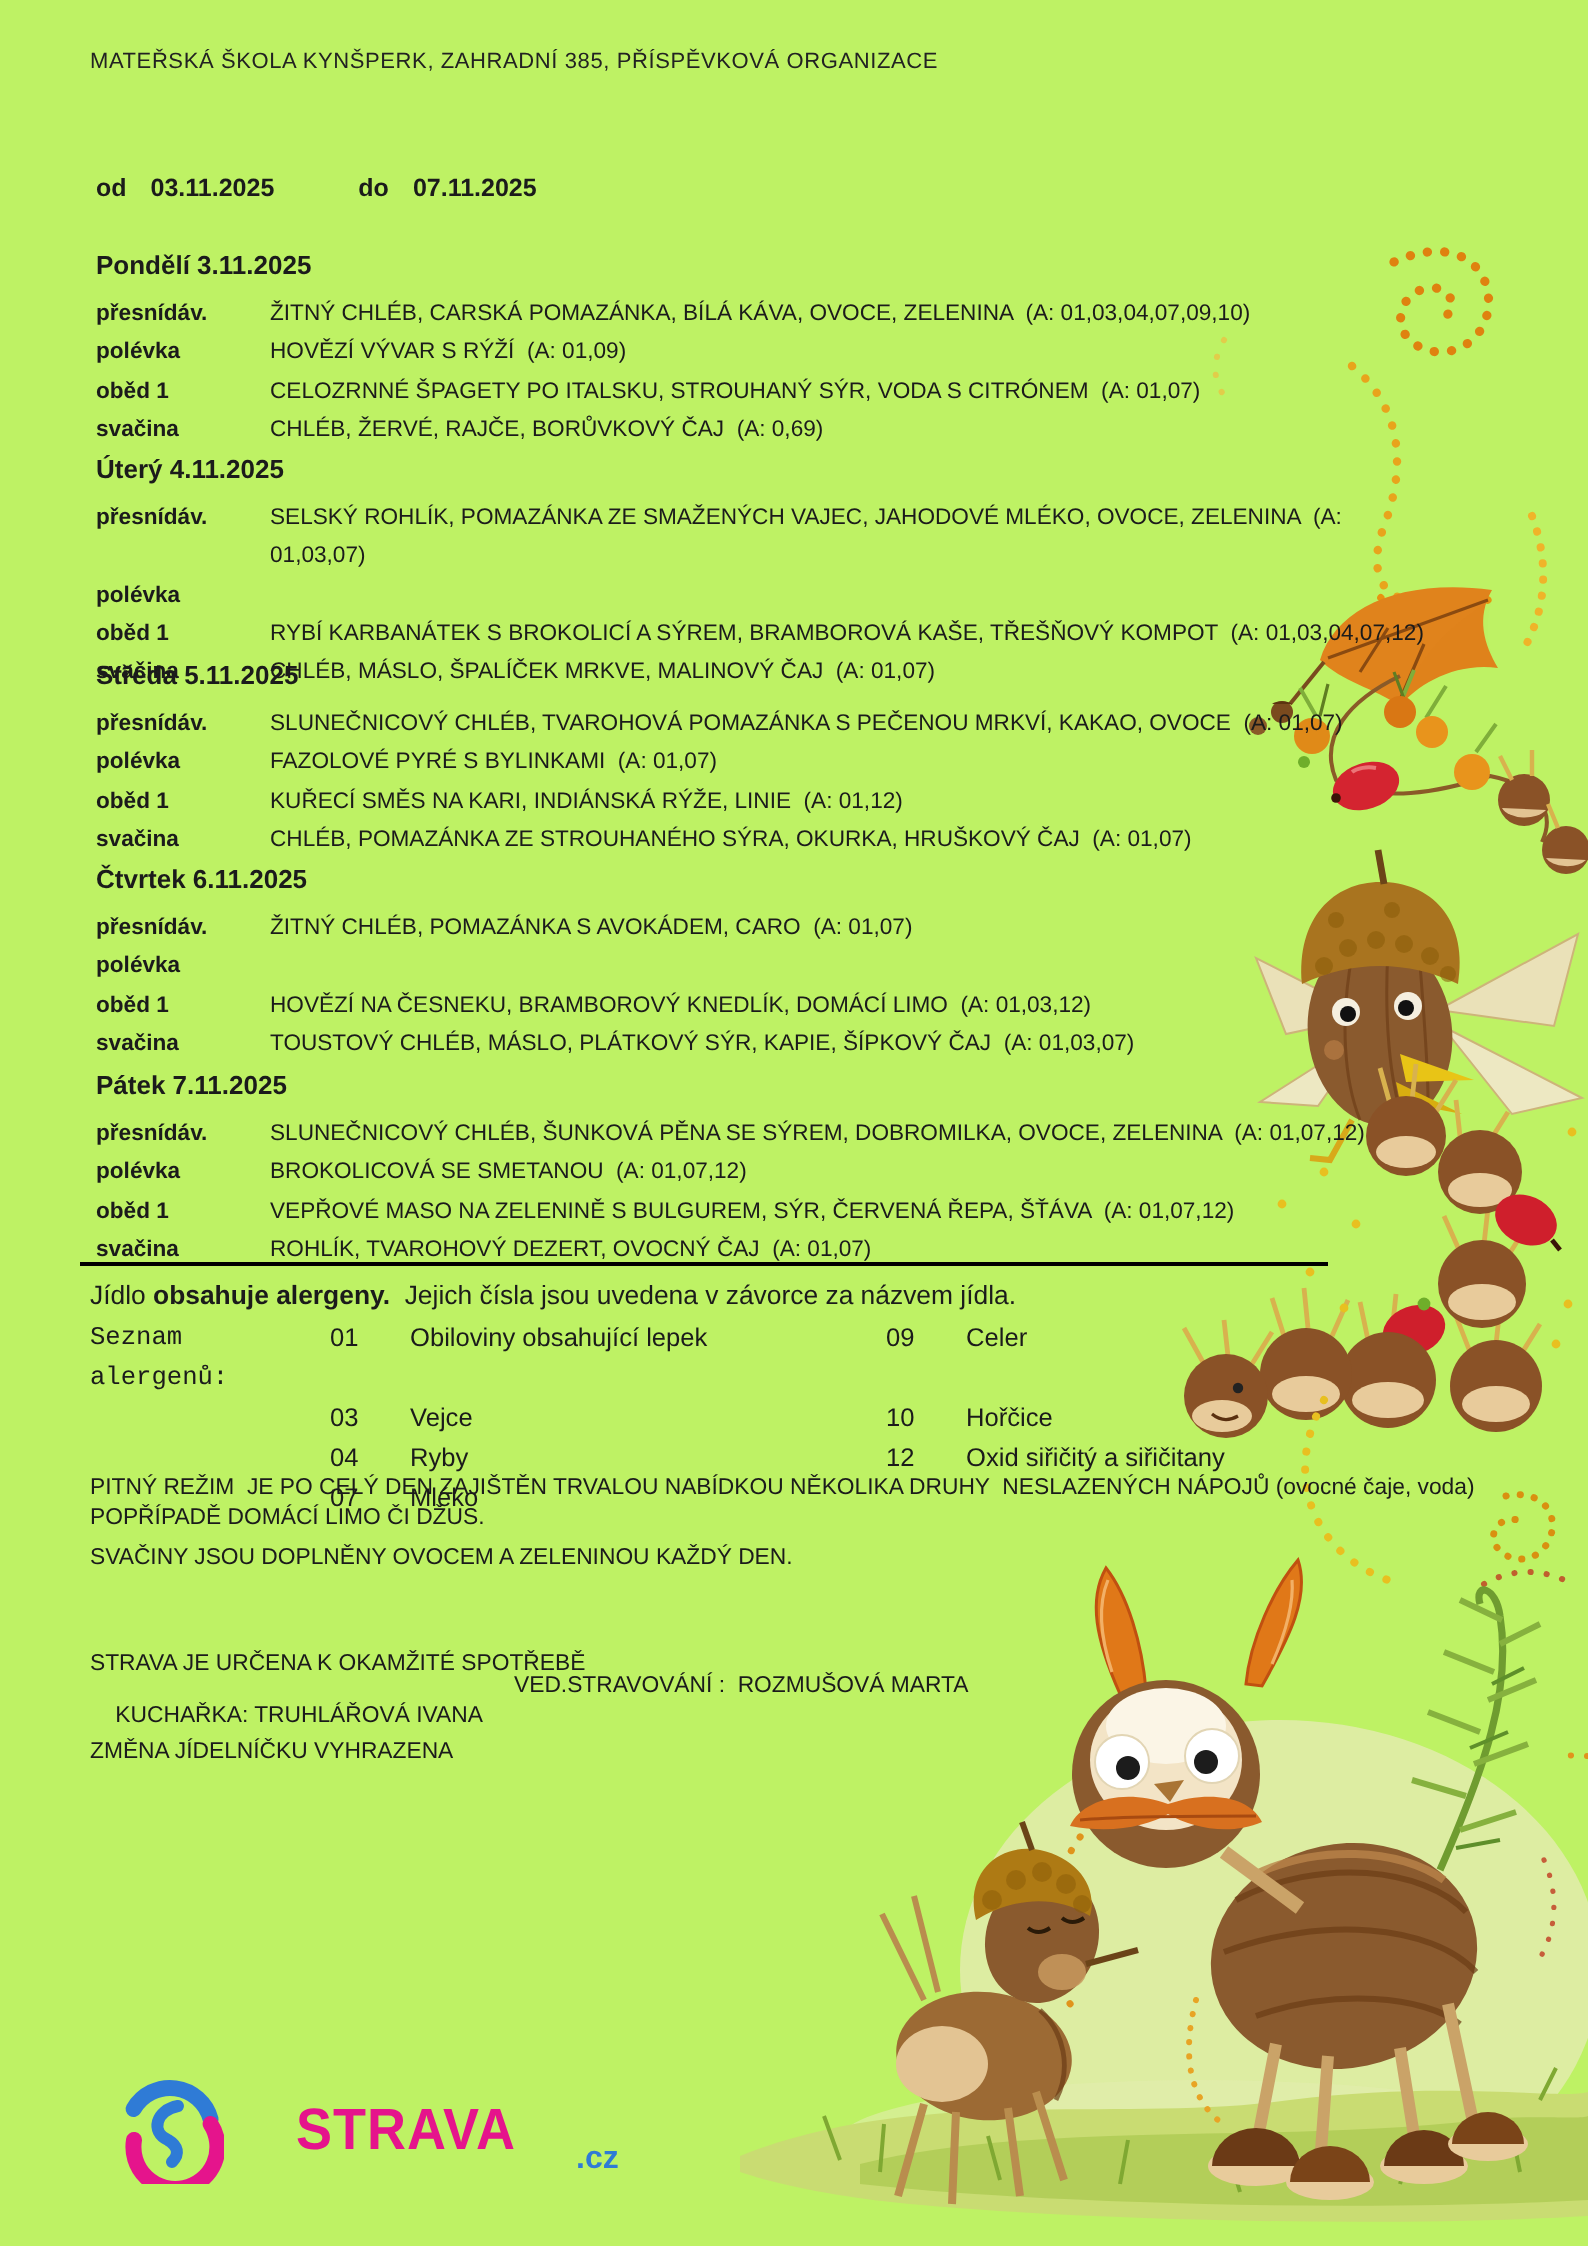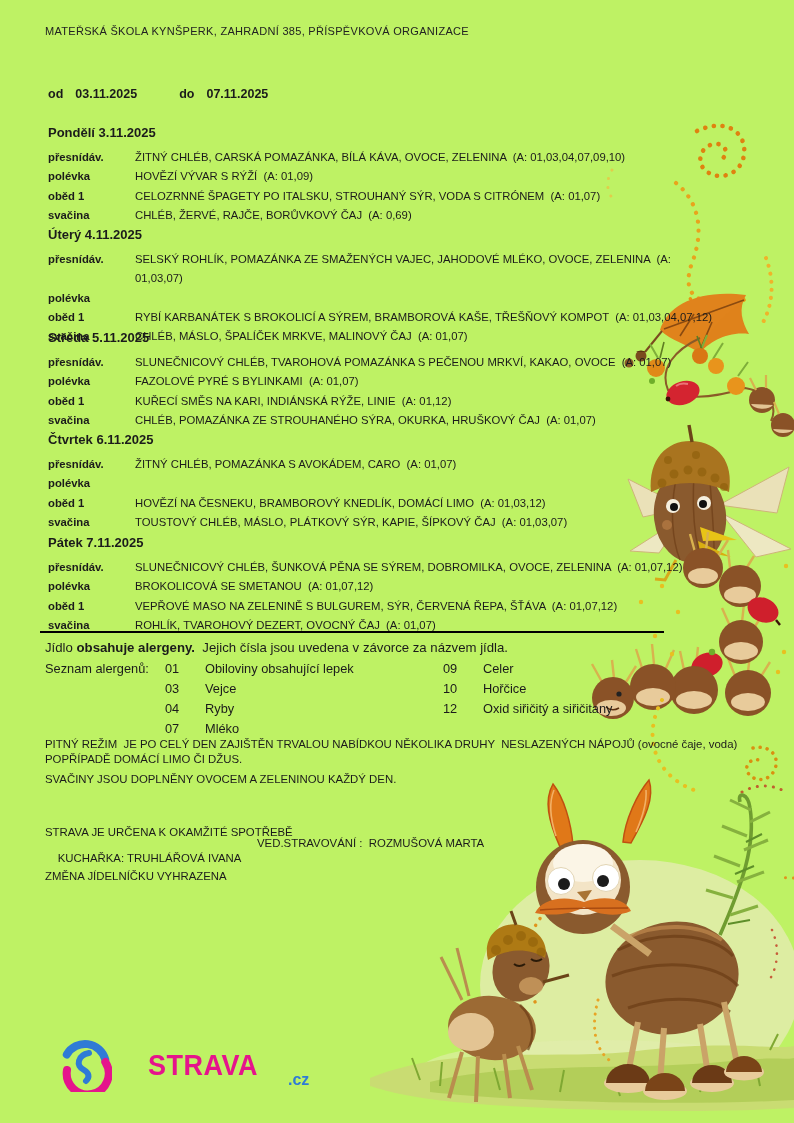--- a/index.html
+++ b/index.html
@@ -14,21 +14,21 @@
   .day{left:48px;width:665px;}
   .day-title{font-size:13px;font-weight:bold;margin-bottom:8px;}
   .meal-row{display:flex;font-size:11.3px;line-height:19.3px;}
   .meal-label{width:87px;font-weight:bold;flex-shrink:0;}
   .meal-text{white-space:pre-wrap;}
   .divider{top:631px;left:40px;width:624px;height:2px;background:#000;z-index:2;}
   .allergy-intro{top:640px;left:45px;font-size:13.2px;white-space:pre-wrap;}
   .allergy-intro b{font-weight:bold;}
   .allergy-list{top:659px;left:45px;font-size:12.8px;}
   .al-row{display:flex;line-height:20px;}
-  .al-c0{width:120px;flex-shrink:0;}
+  .al-c0{width:120px;flex-shrink:0;font-family:Liberation Mono, monospace;}
   .al-num{width:40px;flex-shrink:0;}
   .al-name{width:238px;flex-shrink:0;}
   .notes{font-size:11.4px;line-height:14.6px;white-space:pre-wrap;}
   .note-pitny{top:737px;left:45px;width:702px;}
   .note-svaciny{top:772px;left:45px;}
   .note-strava{top:796px;left:45px;}
   .note-kuchar{top:836px;left:45px;width:700px;}
   .manager{position:absolute;left:212px;top:0;white-space:pre-wrap;}
   .logo{top:1038px;left:58px;display:flex;align-items:center;gap:30px;}
   .logo-word{font-size:27px;font-weight:800;color:#e5148c;letter-spacing:.5px;margin-left:6px;transform:scaleY(1.08);}

